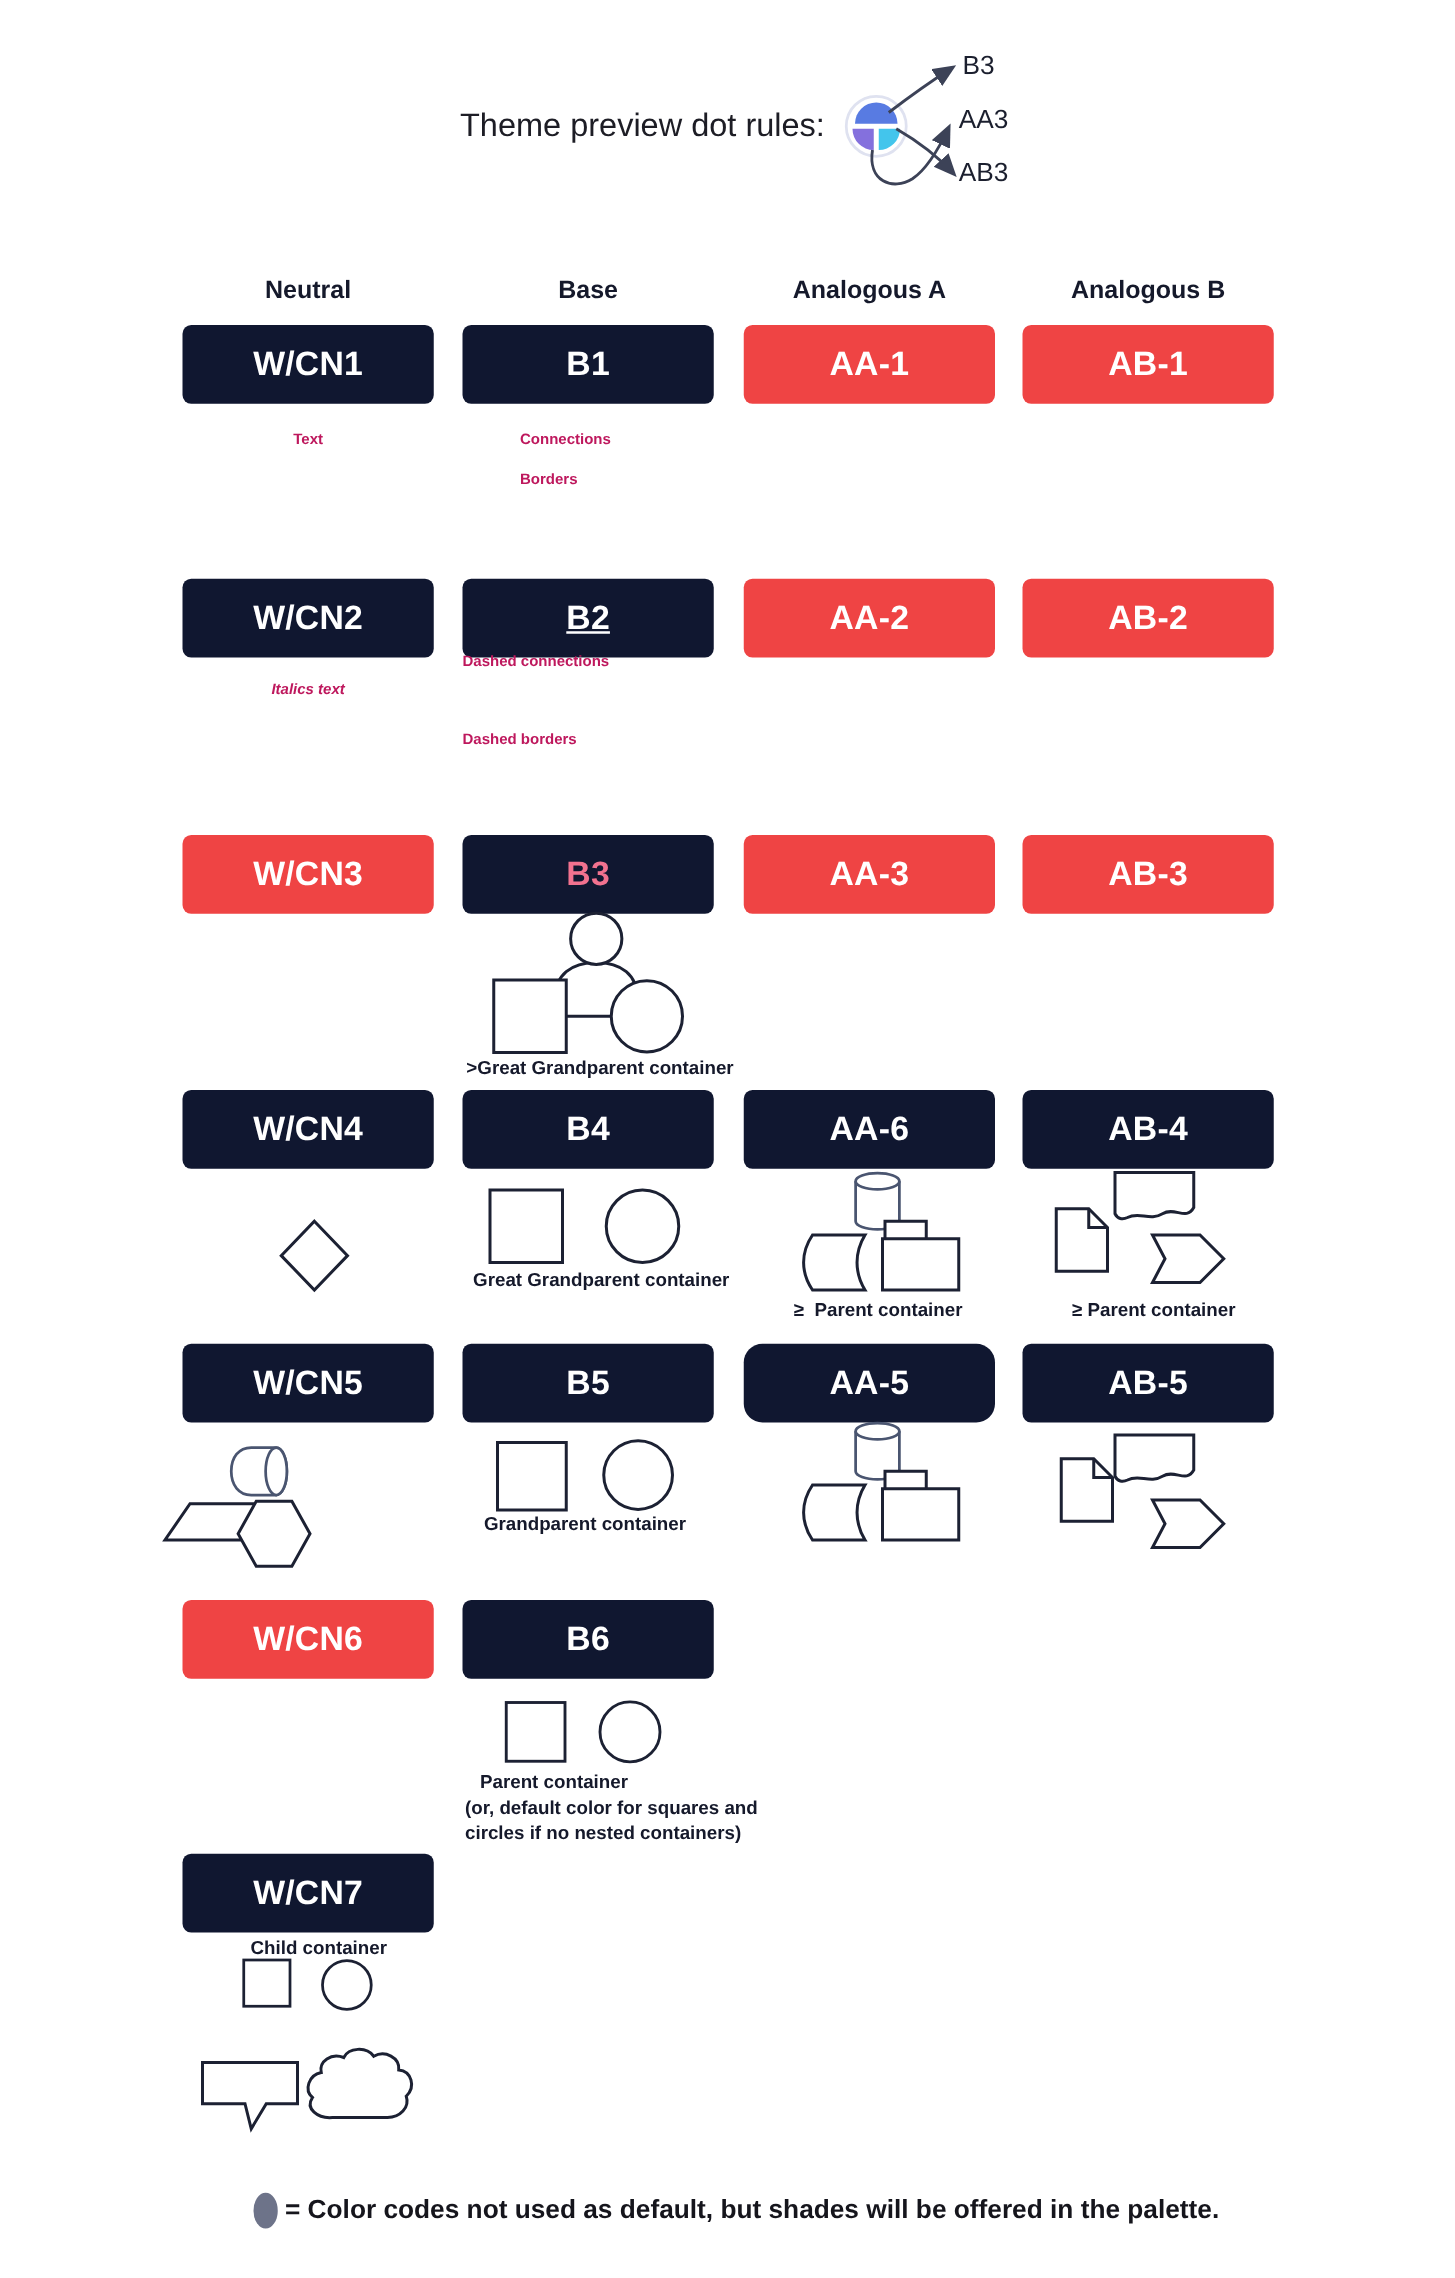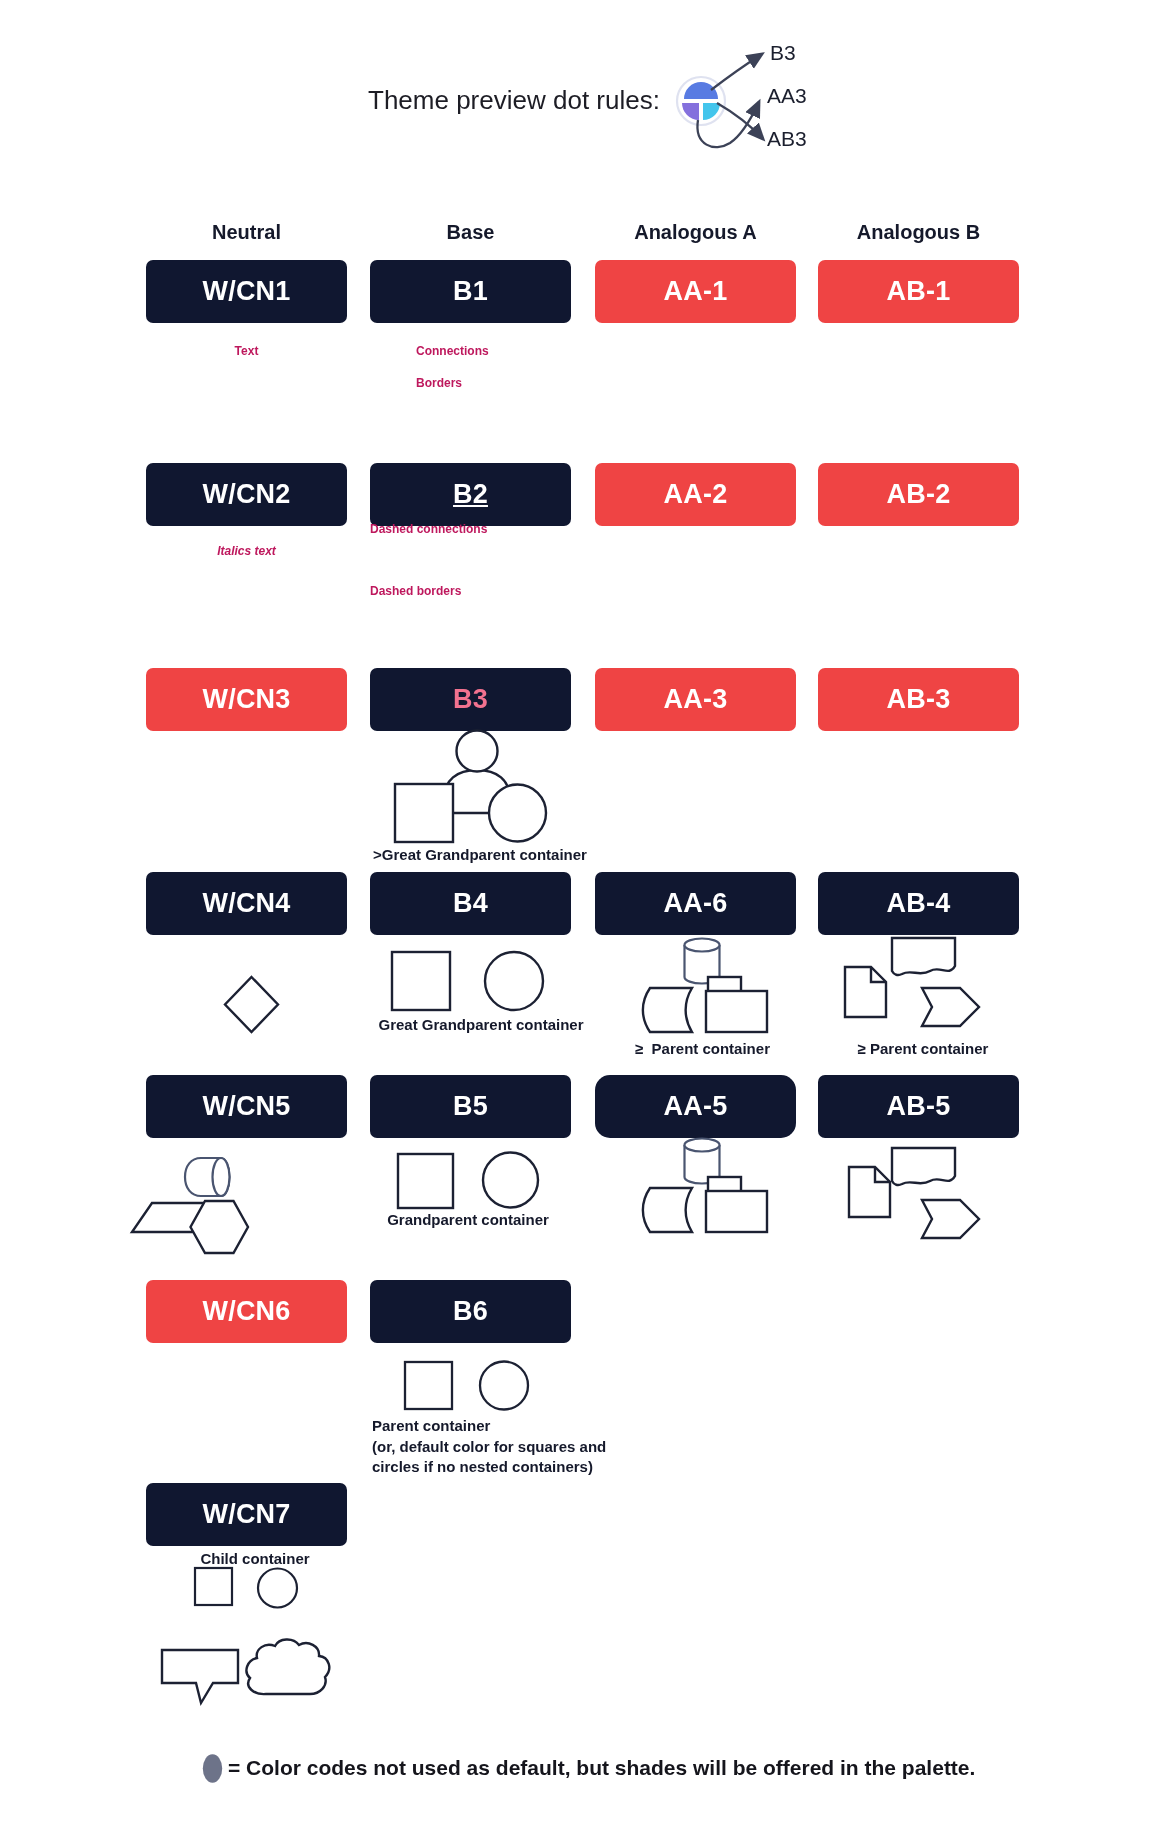--- a/index.html
+++ b/index.html
@@ -74,21 +74,21 @@
   <div class="abs cap" style="left:416px;top:344px;">Connections</div>
   <div class="abs cap" style="left:416px;top:376px;">Borders</div>
   <div class="abs cap center italic" style="left:146px;top:544px;width:201px;">Italics text</div>
   <div class="abs cap" style="left:370px;top:522px;">Dashed connections</div>
   <div class="abs cap" style="left:370px;top:584px;">Dashed borders</div>
   <div class="abs cap-sm center" style="left:330px;top:846px;width:300px;">&gt;Great Grandparent container</div>
   <div class="abs cap-sm center" style="left:331px;top:1016px;width:300px;">Great Grandparent container</div>
   <div class="abs cap-sm center" style="left:595px;top:1040px;width:215px;">≥  Parent container</div>
   <div class="abs cap-sm center" style="left:818px;top:1040px;width:210px;">≥ Parent container</div>
   <div class="abs cap-sm center" style="left:318px;top:1211px;width:300px;">Grandparent container</div>
-  <div class="abs cap-sm" style="left:372px;top:1417px;text-align:center;">Parent container</div>
+  <div class="abs cap-sm" style="left:384px;top:1417px;text-align:center;">Parent container</div>
   <div class="abs cap-sm" style="left:372px;top:1438px;">(or, default color for squares and</div>
   <div class="abs cap-sm" style="left:372px;top:1458px;">circles if no nested containers)</div>
   <div class="abs cap-sm center" style="left:155px;top:1550px;width:200px;">Child container</div>
 
   <div class="abs legend-text" style="left:228px;top:1756px;">= Color codes not used as default, but shades will be offered in the palette.</div>
 
   <svg class="abs shapes-overlay" width="1164" height="1822" viewBox="0 0 1164 1822">
     <defs>
       <marker id="ah" markerWidth="9" markerHeight="8" refX="6.5" refY="3.5" orient="auto">
         <path d="M0,0 L8,3.5 L0,7 Z" fill="#3c4257"></path>

